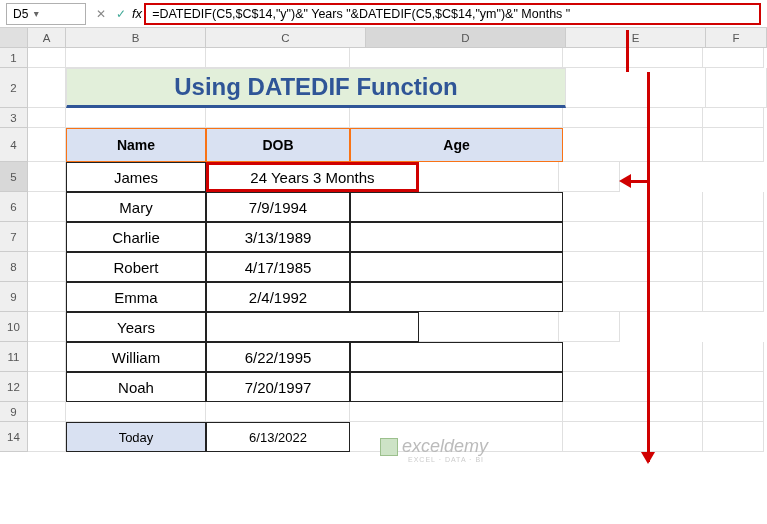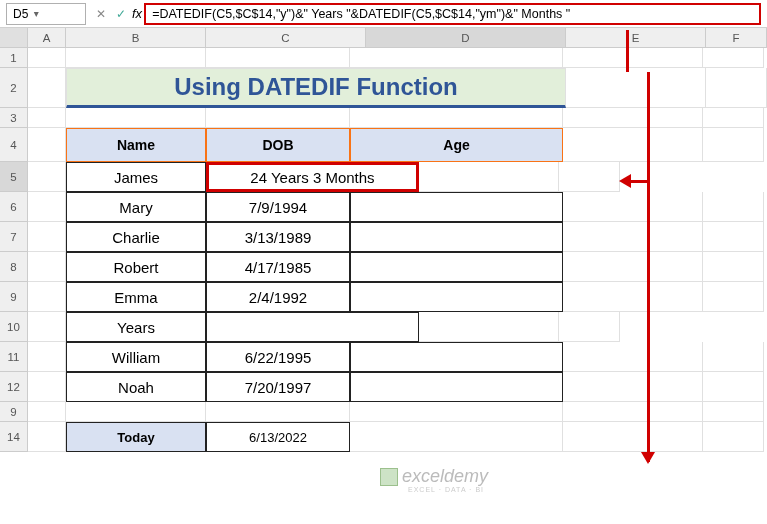--- a/index.html
+++ b/index.html
@@ -39,32 +39,32 @@
 .cell.F { width: 61px; }
 
 .title-merged { width: 500px; background: #e2efda; color: #2f5597; font-size: 24px; font-weight: 600; display: flex; align-items: center; justify-content: center; border: 1px solid #e0e0e0; border-bottom: 3px solid #2f5597; }
 .row.titlerow { height: 40px; }
 
 .th { background: #d9e1f2; font-weight: 700; font-size: 14px; border: 1px solid #f97316; }
 .td { border: 1px solid #222; font-size: 15px; }
 .row.hdrrow { height: 34px; }
 .row.datarow { height: 30px; }
 
-.todaylbl { background: #d9e1f2; font-weight: 700; border: 1px solid #222; }
+.todaylbl { background: #d9e1f2; font-weight: 400; border: 1px solid #222; }
 .todayval { border: 1px solid #222; }
 
 .red-sel { border: 3px solid #d00000 !important; position: relative; }
 
 .arrow-down { position: absolute; left: 647px; top: 72px; width: 3px; height: 390px; background: #d00000; }
 .arrow-down::after { content: ""; position: absolute; bottom: -2px; left: -6px; border-left: 7px solid transparent; border-right: 7px solid transparent; border-top: 12px solid #d00000; }
 .arrow-down::before { content: ""; position: absolute; top: 108px; left: -23px; width: 23px; height: 3px; background: #d00000; }
 .arrow-left-head { position: absolute; left: 619px; top: 174px; border-top: 7px solid transparent; border-bottom: 7px solid transparent; border-right: 12px solid #d00000; }
 .arrow-to-formula { position: absolute; left: 626px; top: 30px; width: 3px; height: 42px; background: #d00000; }
 
-.watermark { position: absolute; left: 380px; top: 466px; font-size: 18px; color: #bbb; font-style: italic; pointer-events: none; display: flex; align-items: center; gap: 4px; }
+.watermark { position: absolute; left: 380px; top: 436px; font-size: 18px; color: #bbb; font-style: italic; pointer-events: none; display: flex; align-items: center; gap: 4px; }
 .watermark .wicon { width: 18px; height: 18px; background: #cde3c6; border: 1px solid #9cc08d; }
 .watermark .sub { font-size: 7px; letter-spacing: 1px; position: absolute; top: 20px; left: 28px; color: #ccc; font-style: normal; }
 </style>
 </head>
 <body>
 
 <div class="topbar">
   <div class="namebox">
     <span>D5</span>
     <span class="namebox-dd">▾</span>

